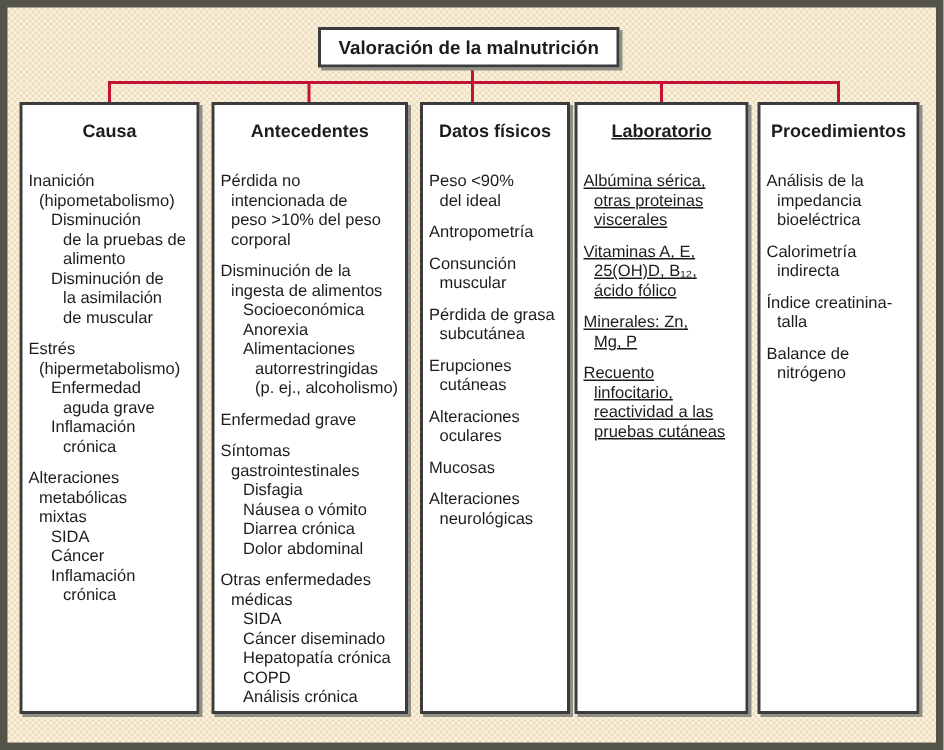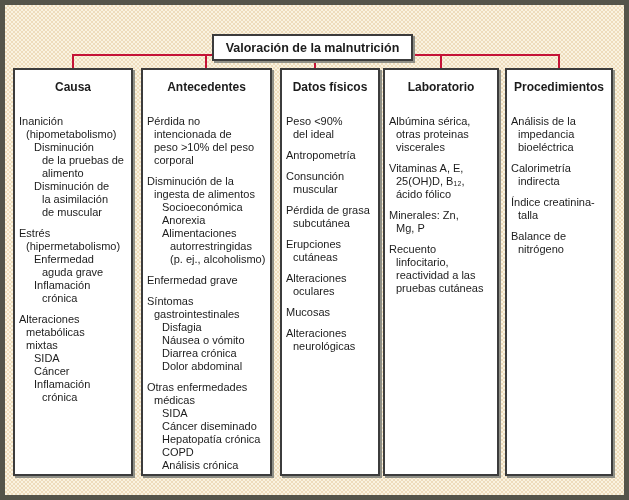--- a/index.html
+++ b/index.html
@@ -28,21 +28,20 @@
   .titlebox{
     position:absolute;
     left:207px;top:13px;width:201px;height:27px;
     box-sizing:border-box;
     background:#fff;
     border:2px solid var(--box-border);
     box-shadow:2px 2px 0 #8f8f86;
     display:flex;align-items:center;justify-content:center;
     font-weight:bold;font-size:12.5px;
     z-index:3;
-    margin-top:16px;
   }
   .hline{
     position:absolute;
     left:67px;top:49px;width:488px;height:2px;
     background:var(--connector);
     z-index:1;
   }
   .vline{
     position:absolute;
     width:2px;background:var(--connector);
@@ -60,21 +59,21 @@
     top:63px;height:408px;
     box-sizing:border-box;
     background:#fff;
     border:2px solid var(--box-border);
     box-shadow:2px 2px 0 #8f8f86;
     z-index:2;
   }
   .col-0{left:8px;  width:120px;}
   .col-1{left:136px;width:131px;}
   .col-2{left:275px;width:100px;}
-  .col-3{left:378px;width:116px;}
+  .col-3{left:378px;width:116px;text-decoration:underline;}
   .col-4{left:500px;width:108px;}
   .colheader{
     margin-top:10px;
     text-align:center;
     font-weight:bold;
     font-size:12px;
     line-height:15px;
   }
   .colbody{
     margin-top:20px;

